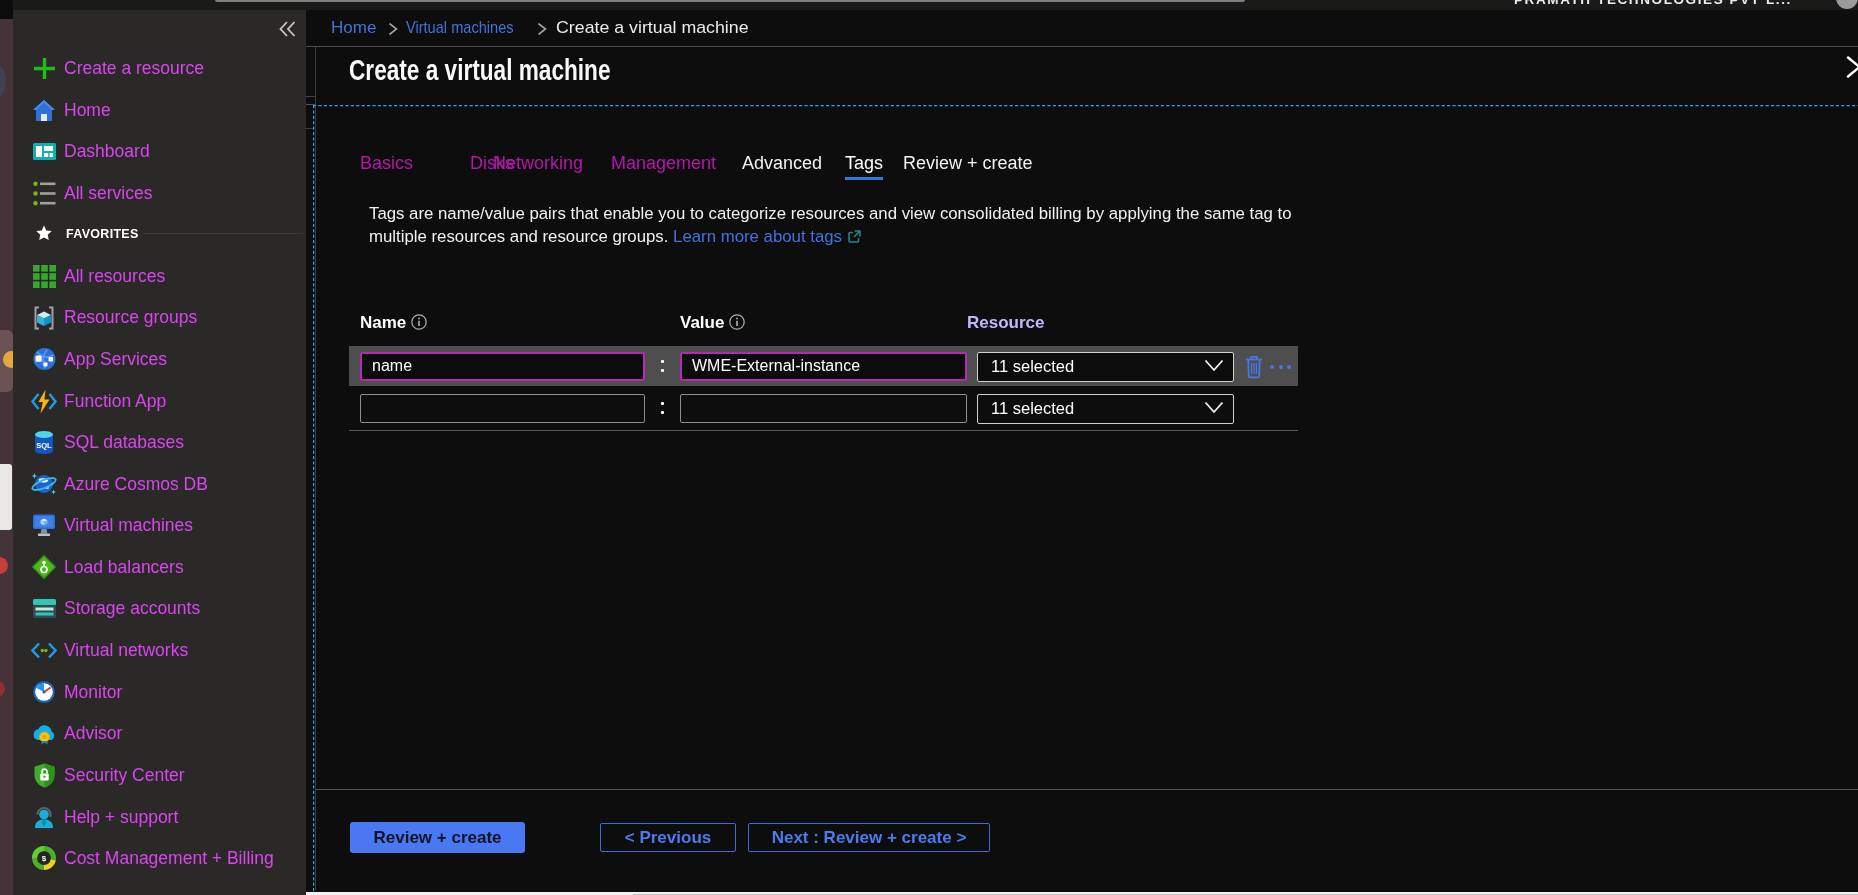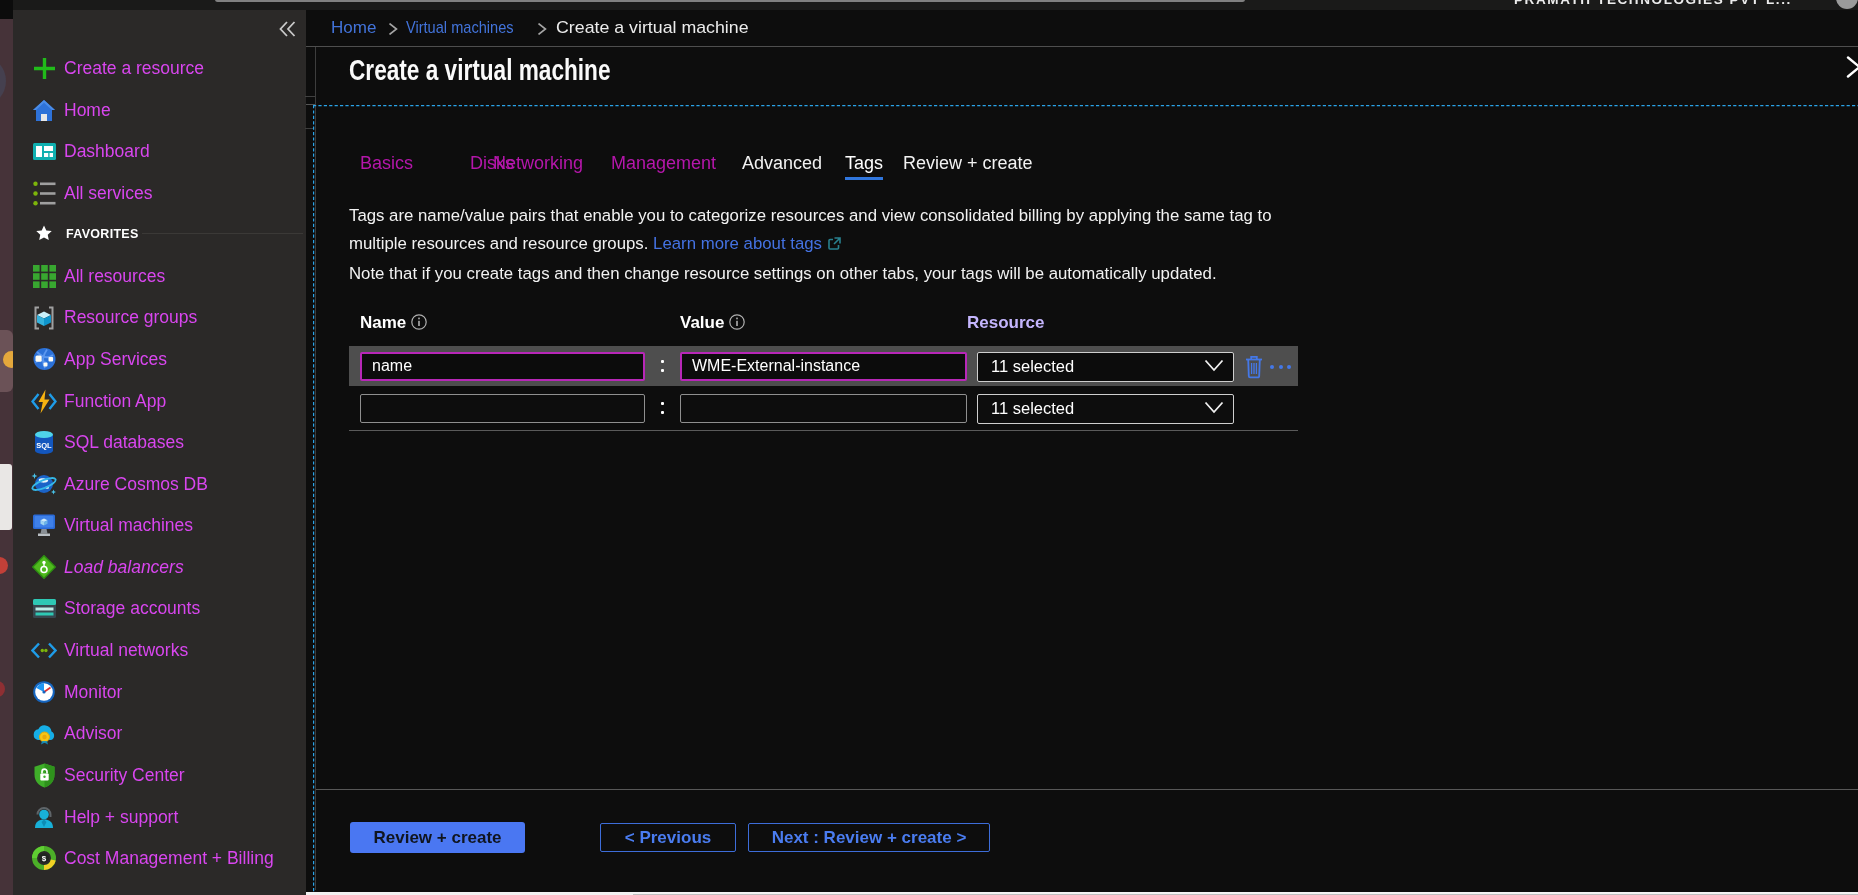--- a/index.html
+++ b/index.html
@@ -140,21 +140,21 @@
     <rect x="6" y="19.5" width="12" height="2.5" fill="#b9bfc4"></rect>
   </svg>
   <div class="abs lbl" style="left:64px;top:515px;">Virtual machines</div>
 
   <svg class="abs" style="left:32px;top:555px;" width="24" height="24" viewBox="0 0 24 24">
     <rect x="4" y="4" width="16" height="16" fill="#4fba1e" stroke="#2e8f12" stroke-width="1.5" transform="rotate(45 12 12)"></rect>
     <circle cx="12" cy="14.5" r="3" fill="none" stroke="#ffffff" stroke-width="1.6"></circle>
     <circle cx="12" cy="7.5" r="1.7" fill="#ffffff"></circle>
     <path d="M12 9 V11.5" stroke="#ffffff" stroke-width="1.4"></path>
   </svg>
-  <div class="abs lbl" style="left:64px;top:557px;font-style:italic;">Load balancers</div>
+  <div class="abs lbl" style="left:64px;top:557px;">Load balancers</div>
 
   <svg class="abs" style="left:33px;top:599px;" width="23" height="19" viewBox="0 0 23 19">
     <rect x="0" y="0" width="23" height="19" rx="1.5" fill="#37474f"></rect>
     <rect x="0" y="0" width="23" height="6" rx="1.5" fill="#2ec8b4"></rect>
     <rect x="2.5" y="8.5" width="18" height="3" fill="#bdece6"></rect>
     <rect x="2.5" y="13.5" width="18" height="3" fill="#2ec8b4"></rect>
   </svg>
   <div class="abs lbl" style="left:64px;top:598px;">Storage accounts</div>
 
   <svg class="abs" style="left:31px;top:642px;" width="26" height="17" viewBox="0 0 26 17">
@@ -239,27 +239,26 @@
     <span class="abs" style="white-space:nowrap;left:360px;color:#b516ab;">Basics</span>
     <span class="abs" style="white-space:nowrap;left:430px;color:#b516ab;margin-left:40px;">Disks</span>
     <span class="abs" style="white-space:nowrap;left:493px;color:#b516ab;">Networking</span>
     <span class="abs" style="white-space:nowrap;left:611px;color:#b516ab;">Management</span>
     <span class="abs" style="white-space:nowrap;left:742px;color:#f2f2f2;">Advanced</span>
     <span class="abs" style="white-space:nowrap;left:845px;color:#ffffff;font-weight:normal;">Tags</span>
     <span class="abs" style="white-space:nowrap;left:903px;color:#f2f2f2;">Review + create</span>
   </div>
   <div class="abs" style="left:845px;top:177px;width:38px;height:3px;background:#3076dd;"></div>
 
-  <div class="abs" style="left:349px;top:202px;width:940px;font-size:16.8px;line-height:28px;color:#f2f2f2;">Tags are name/value pairs that enable you to categorize resources and view consolidated billing by applying the same tag to multiple resources and resource groups. <span style="color:#4472e2;">Learn more about tags</span>
+  <div class="abs" style="left:369px;top:202px;width:940px;font-size:16.8px;line-height:23px;color:#f2f2f2;">Tags are name/value pairs that enable you to categorize resources and view consolidated billing by applying the same tag to multiple resources and resource groups. <span style="color:#4472e2;">Learn more about tags</span>
     <svg width="15" height="15" viewBox="0 0 15 15" style="vertical-align:-2px;">
         <path d="M6 3.5 L3 3.5 Q2 3.5 2 4.5 L2 12 Q2 13 3 13 L10.5 13 Q11.5 13 11.5 12 L11.5 9" stroke="#28808e" stroke-width="1.6" fill="none"></path>
         <path d="M7.5 2 L13 2 L13 7.5 M13 2 L7 8" stroke="#28808e" stroke-width="1.6" fill="none"></path>
       </svg>
   </div>
-  <div class="abs" style="left:349px;top:264px;width:1020px;font-size:16.8px;color:#f2f2f2;">Note that if you create tags and then change resource settings on other tabs, your tags will be automatically updated.</div>
 
   <div class="abs" style="left:360px;top:313px;font-size:17px;font-weight:bold;color:#ffffff;">Name</div>
   <svg class="abs" style="left:411px;top:314px;" width="16" height="16" viewBox="0 0 16 16">
     <circle cx="8" cy="8" r="7.2" stroke="#b0b0b0" stroke-width="1.2" fill="none"></circle>
     <rect x="7.2" y="6.8" width="1.6" height="5.2" fill="#b0b0b0"></rect>
       <rect x="7.2" y="3.6" width="1.6" height="1.7" fill="#b0b0b0"></rect>
   </svg>
   <div class="abs" style="left:680px;top:313px;font-size:17px;font-weight:bold;color:#ffffff;">Value</div>
   <svg class="abs" style="left:729px;top:314px;" width="16" height="16" viewBox="0 0 16 16">
     <circle cx="8" cy="8" r="7.2" stroke="#b0b0b0" stroke-width="1.2" fill="none"></circle>

